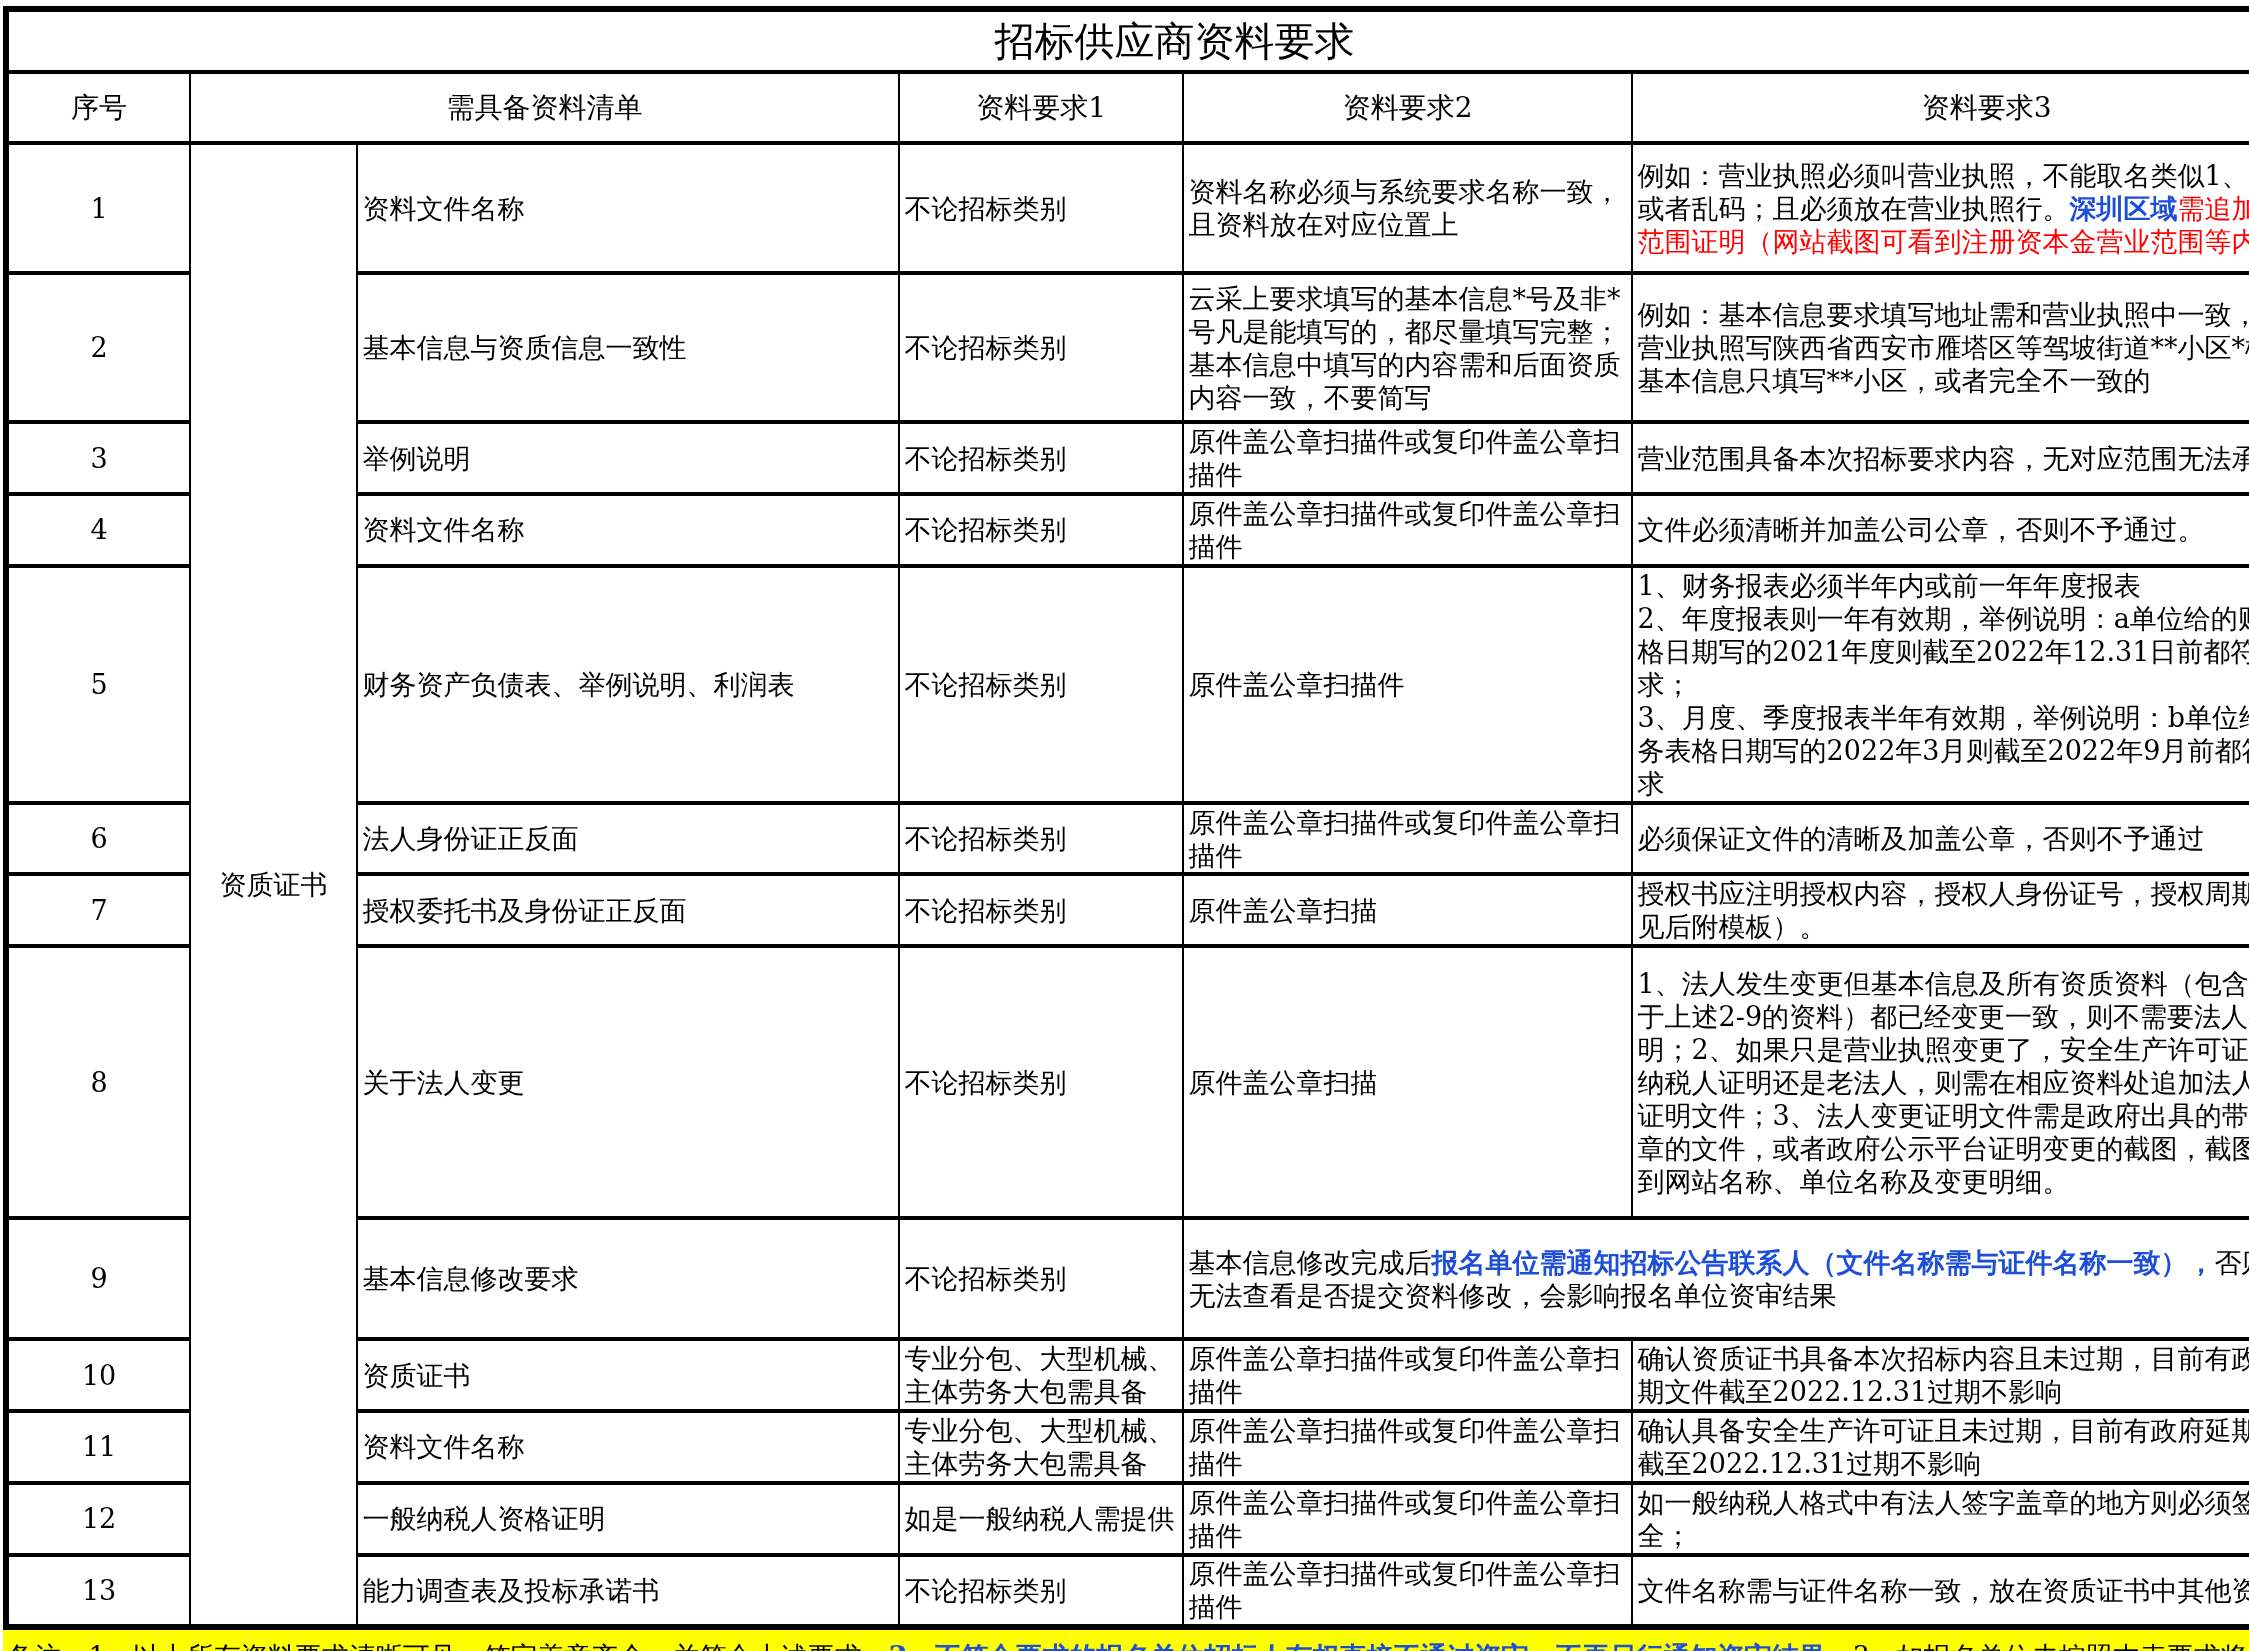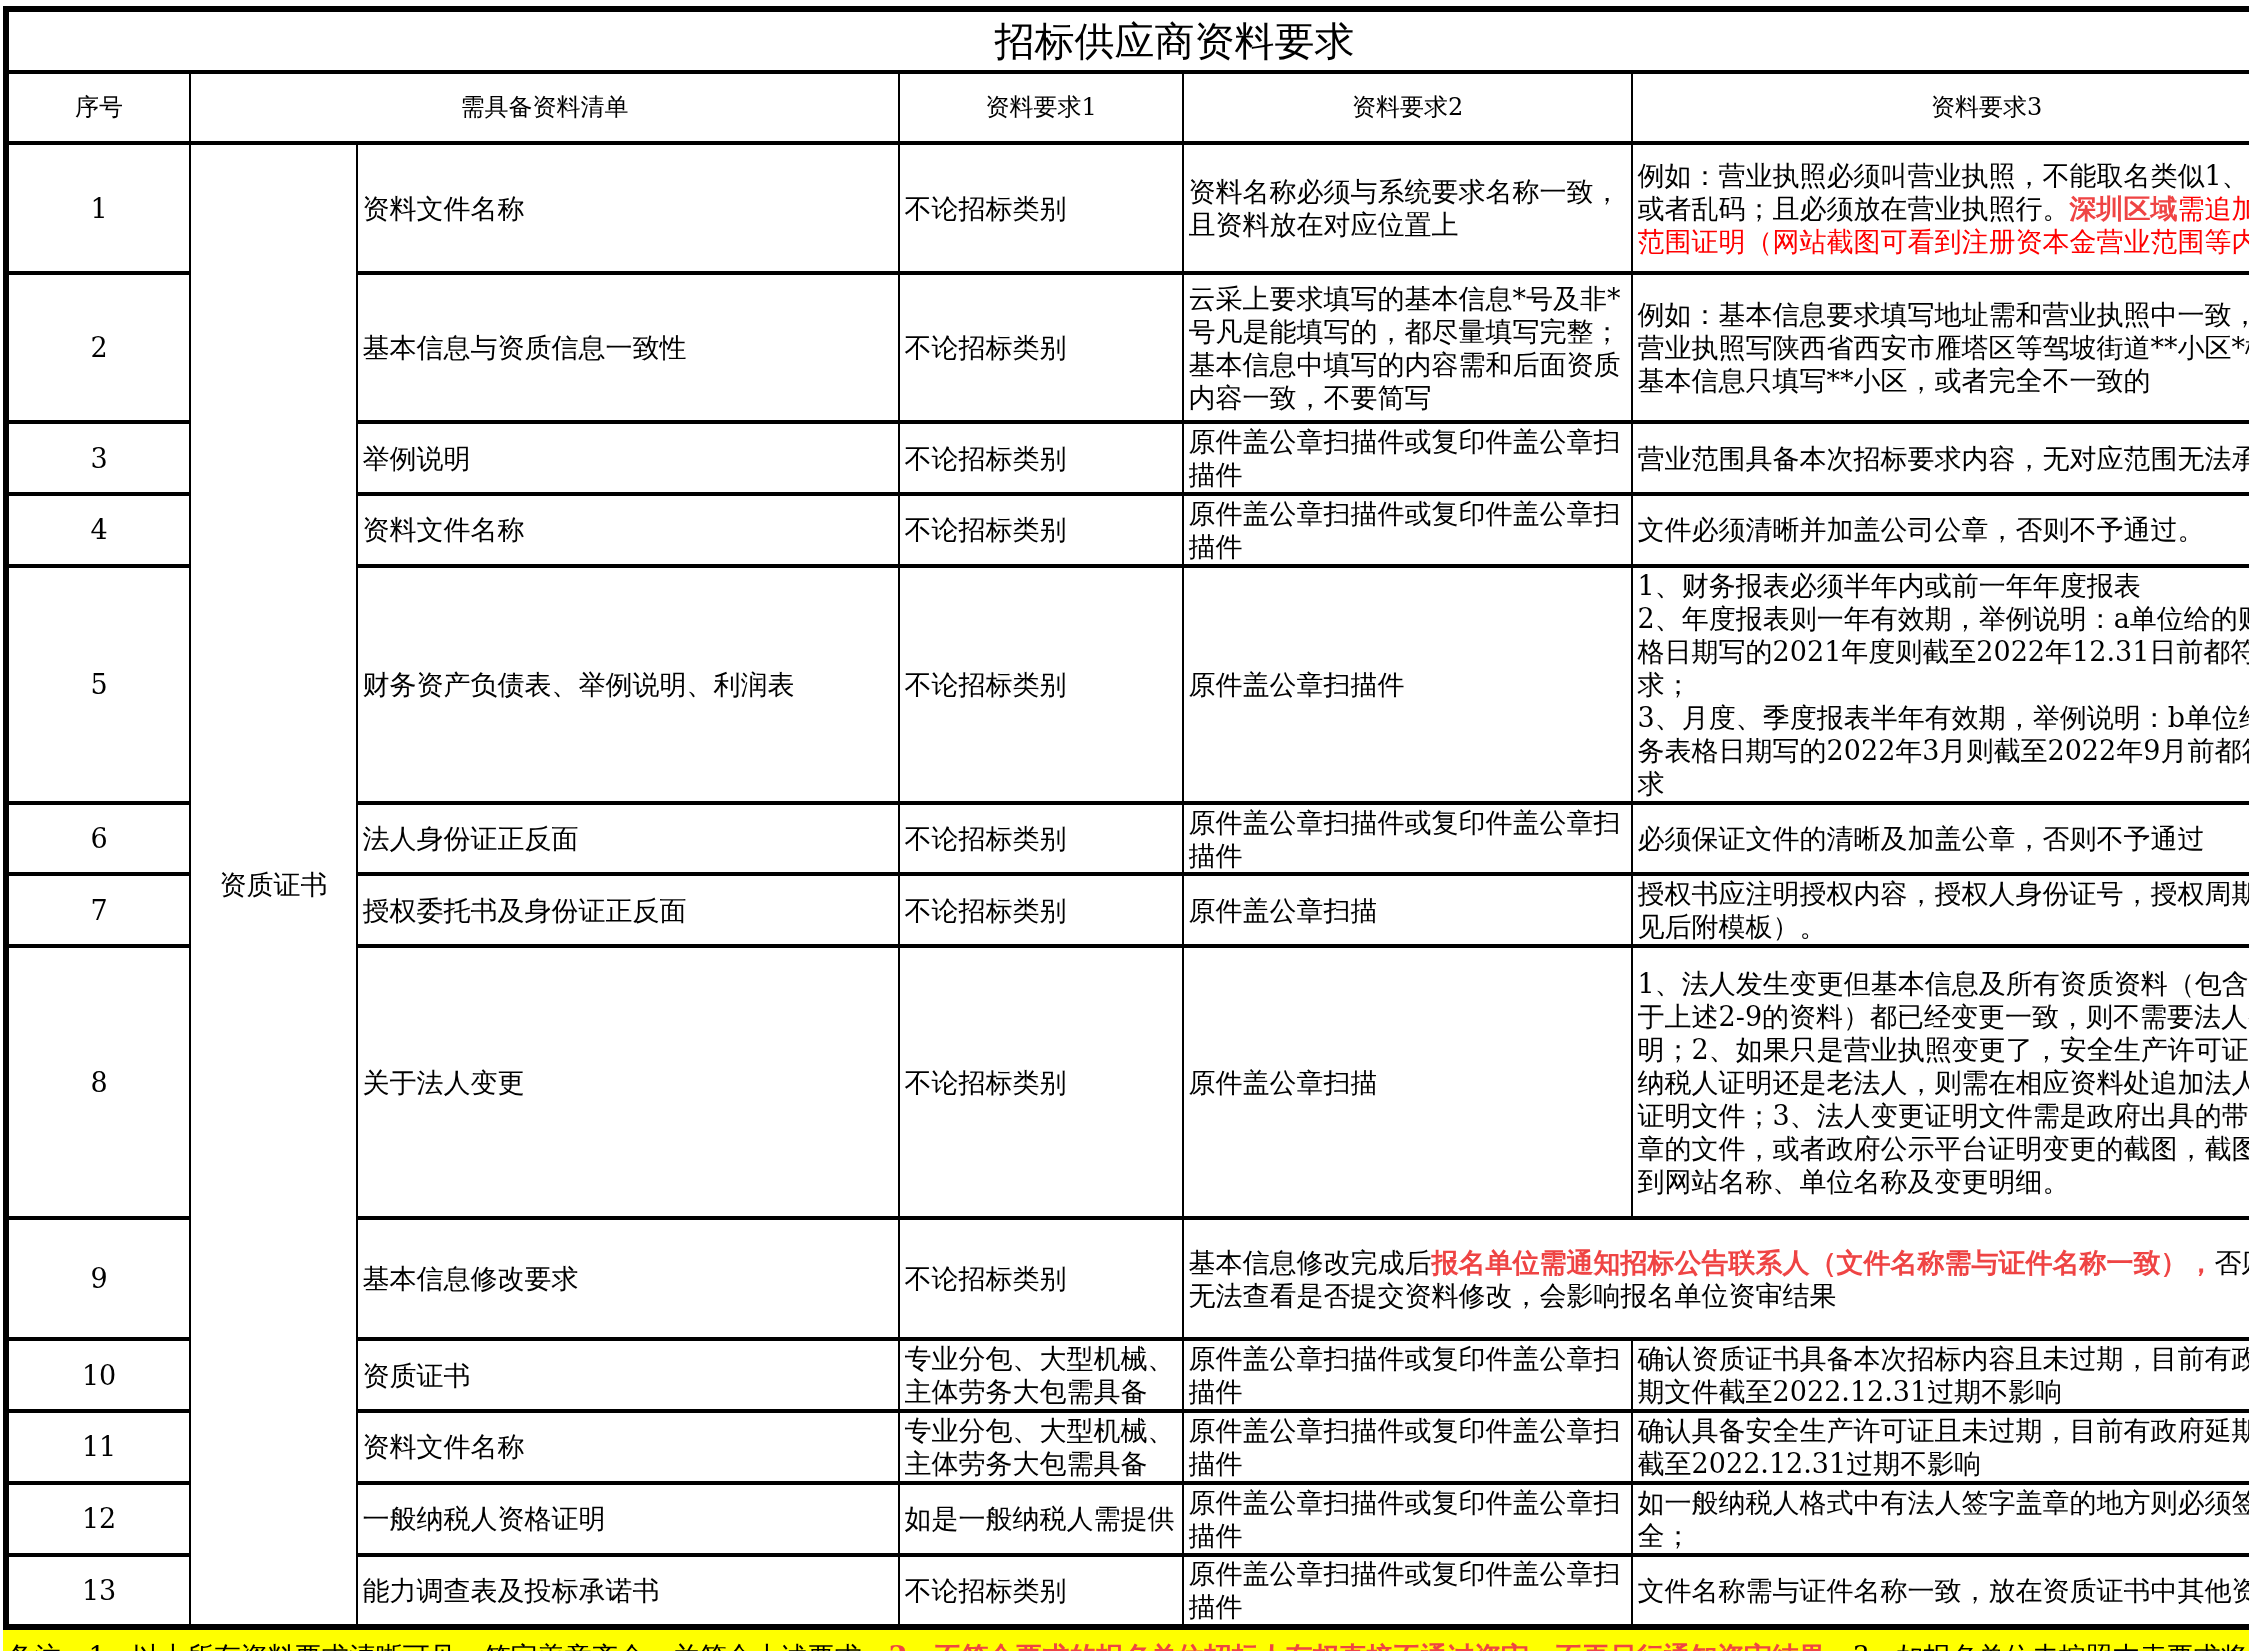--- a/index.html
+++ b/index.html
@@ -34,25 +34,25 @@
     white-space: pre-wrap;
   }
   .title-cell {
     font-size: 40px;
     text-align: center;
     line-height: 45px;
     padding: 1.8px 0;
   }
   .hdr {
     text-align: center;
-    font-size: 24px;
+    font-size: 28px;
   }
   .center { text-align: center; }
   .red { color: #ff0000; }
-  .red-bold { color: #ef4444; font-weight: bold; }
+  .red-bold { color: #1d4ed8; font-weight: bold; }
   .note {
     width: 2328px;
     background: #ffff00;
     font-size: 27px;
     line-height: 34px;
     padding: 10px 4.5px 10.8px 4.5px;
     word-break: break-all;
   }
   col.c-no   { width: 184px; }
   col.c-cat  { width: 167px; }

